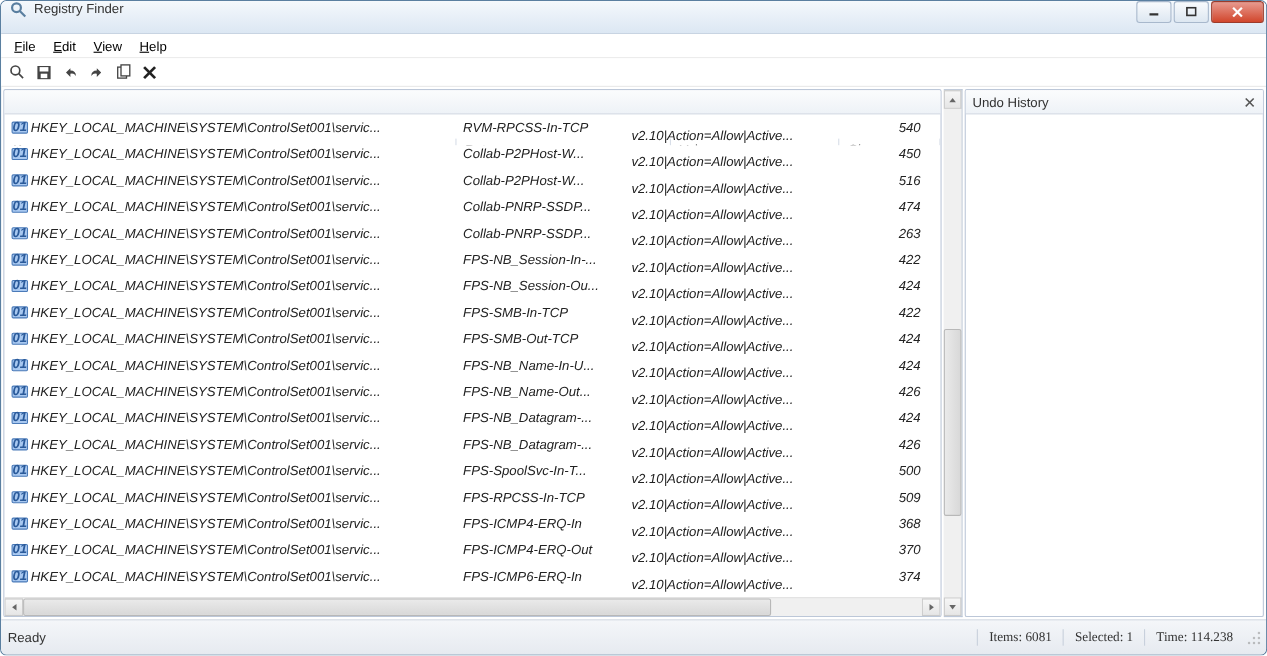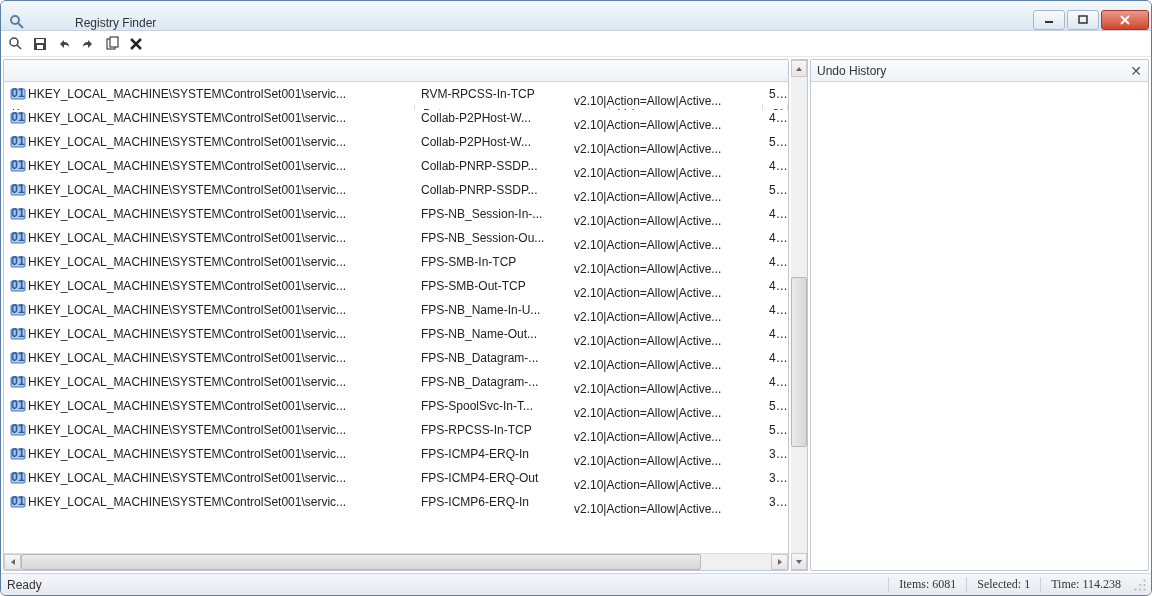--- a/index.html
+++ b/index.html
@@ -1,20 +1,20 @@
 <!DOCTYPE html>
 <html><head>
 <meta charset="utf-8">
 <style>
 * { margin: 0; padding: 0; box-sizing: border-box; font-family: "Segoe UI", Tahoma, sans-serif; font-size: 12px; }
 body { background: #fff; overflow: hidden; }
 
 .window { width: 1152px; height: 596px; border: 1px solid #5a7fa0; border-radius: 6px; overflow: hidden; display: flex; flex-direction: column; background: #fff; }
 
-.titlebar { height: 30px; background: linear-gradient(#f4f8fc, #dce7f3); display: flex; align-items: flex-end; padding: 0 2px 0 8px; border-bottom: 1px solid #c8d4e2; gap: 44px; }
+.titlebar { height: 30px; background: linear-gradient(#f4f8fc, #dce7f3); display: flex; align-items: flex-start; padding: 0 2px 0 8px; border-bottom: 1px solid #c8d4e2; }
 .titlebar .app-icon { width: 16px; height: 16px; margin-right: 6px; }
 .titlebar .title { flex: 1; color: #333; }
 .win-btns { display: flex; gap: 2px; }
 .win-btn { width: 32px; height: 20px; border: 1px solid #a8b8cc; border-radius: 3px; background: linear-gradient(#f9fbfd, #dde7f1); display: flex; align-items: center; justify-content: center; cursor: pointer; }
 .win-btn.close { width: 48px; background: linear-gradient(#e89a8f, #d1462c); border-color: #9c3b2b; }
 .win-btn svg { display: block; }
 
 .menubar { height: 22px; display: flex; align-items: center; padding: 0 4px; background: #fff; border-bottom: 1px solid #e8e8e8; }
 .menu-item { padding: 2px 8px; cursor: pointer; }
 .menu-item .ul { text-decoration: underline; }
@@ -25,44 +25,44 @@
 .client { flex: 1; display: flex; overflow: hidden; }
 
 .left-pane { flex: 1; display: flex; flex-direction: column; border: 1px solid #bcc7d8; margin: 2px; border-radius: 2px; overflow: hidden; min-width: 0; }
 .table-header { height: 22px; display: flex; background: linear-gradient(#fbfcfd, #eef2f7); border-bottom: 1px solid #d0d7e2; }
 .th { padding: 3px 8px; border-right: 1px solid #d8dee8; cursor: pointer; color: #333; white-space: nowrap; overflow: hidden; margin-top: 44px; }
 .th-key { width: 411px; }
 .th-value { width: 153px; }
 .th-data { width: 195px; }
 .th-size { flex: 1; font-style: italic; }
 .table-body { flex: 1; overflow: hidden; position: relative; }
-.row { height: 24px; display: flex; align-items: center; }
+.row { height: 24px; display: flex; align-items: center; font-style: italic; }
 .td { padding: 0 6px; white-space: nowrap; overflow: hidden; text-overflow: ellipsis; color: #222; }
 .td-key { width: 411px; display: flex; align-items: center; gap: 2px; }
 .td-value { width: 153px; }
 .td-data { width: 195px; margin-top: 14px; }
 .td-size { flex: 1; text-align: right; padding-right: 18px; }
 .reg-icon { width: 16px; height: 16px; flex-shrink: 0; }
 
 .hscroll-area { height: 17px; background: #f0f0f0; display: flex; align-items: stretch; border-top: 1px solid #dcdcdc; }
 .hscroll-btn { width: 17px; background: linear-gradient(#f6f6f6, #e6e6e6); border: 1px solid #cacaca; display: flex; align-items: center; justify-content: center; cursor: pointer; }
 .hscroll-track { flex: 1; background: #f0f0f0; position: relative; }
 .hscroll-thumb { position: absolute; left: 0; top: 0; bottom: 0; width: 680px; background: linear-gradient(#eaeaea, #d8d8d8); border: 1px solid #b8b8b8; border-radius: 2px; }
 
 .vscroll-mid { width: 17px; background: #f0f0f0; display: flex; flex-direction: column; margin: 2px 2px 2px 0; border: 1px solid #bcc7d8; border-left: none; }
 .vscroll-btn { height: 17px; background: linear-gradient(#f6f6f6, #e6e6e6); border: 1px solid #cacaca; display: flex; align-items: center; justify-content: center; cursor: pointer; }
 .vscroll-track { flex: 1; background: #f0f0f0; position: relative; }
 .vscroll-thumb { position: absolute; left: 0; right: 0; top: 200px; height: 170px; background: linear-gradient(90deg, #eaeaea, #d8d8d8); border: 1px solid #b8b8b8; border-radius: 2px; }
 
-.right-pane { width: 339px; border: 1px solid #bcc7d8; margin: 2px 2px 2px 0; border-radius: 2px; display: flex; flex-direction: column; }
+.right-pane { width: 272px; border: 1px solid #bcc7d8; margin: 2px 2px 2px 0; border-radius: 2px; display: flex; flex-direction: column; }
 .panel-header { height: 22px; background: linear-gradient(#fbfcfd, #eef2f7); border-bottom: 1px solid #d0d7e2; display: flex; align-items: center; padding: 0 6px; }
 .panel-title { flex: 1; color: #333; }
 .panel-close { cursor: pointer; color: #555; font-size: 14px; }
 
-.statusbar { height: 22px; display: flex; align-items: center; background: linear-gradient(#f4f6f9, #e6eaf0); border-top: 1px solid #d0d7e2; font-size: 12px; }
+.statusbar { height: 32px; display: flex; align-items: center; background: linear-gradient(#f4f6f9, #e6eaf0); border-top: 1px solid #d0d7e2; font-size: 12px; }
 .status-cell { padding: 0 10px; border-left: 1px solid #c8d0dc; color: #333; font-family: Liberation Serif, serif; }
 .status-main { flex: 1; padding: 0 6px; color: #333; }
 .grip { width: 18px; height: 18px; margin-right: 2px; opacity: 0.5; }
 </style>
 </head>
 <body>
 
 <div class="window">
 
   <div class="titlebar">
@@ -84,20 +84,26 @@
         </div>
       <div class="win-btn close">
           <svg width="12" height="10">
             <line x1="2" y1="1" x2="10" y2="9" stroke="#fff" stroke-width="2"></line>
             <line x1="10" y1="1" x2="2" y2="9" stroke="#fff" stroke-width="2"></line>
           </svg>
         </div>
     </div>
   </div>
 
+  <div class="menubar">
+    <div class="menu-item"><span class="ul">F</span><span>ile</span></div>
+    <div class="menu-item"><span class="ul">E</span><span>dit</span></div>
+    <div class="menu-item"><span class="ul">V</span><span>iew</span></div>
+    <div class="menu-item"><span class="ul">H</span><span>elp</span></div>
+  </div>
 
   <div class="toolbar">
     <div class="tool-btn">
         <svg width="16" height="16">
           <circle cx="6" cy="6" r="4" fill="none" stroke="#444" stroke-width="1.5"></circle>
           <line x1="9" y1="9" x2="13" y2="13" stroke="#444" stroke-width="1.5"></line>
         </svg>
       </div>
     <div class="tool-btn">
         <svg width="16" height="16">
@@ -190,21 +196,21 @@
           <div class="row">
             <div class="td td-key">
               <svg class="reg-icon" viewBox="0 0 16 16">
                 <rect x="1" y="3" width="14" height="10" rx="1" fill="#a8c8f0" stroke="#4a7ab8"></rect>
                 <text x="8" y="11" text-anchor="middle" font-size="7" fill="#2a5a9a" font-weight="bold">01</text>
               </svg>
               <span>HKEY_LOCAL_MACHINE\SYSTEM\ControlSet001\servic...</span>
             </div>
             <div class="td td-value">Collab-PNRP-SSDP...</div>
             <div class="td td-data">v2.10|Action=Allow|Active...</div>
-            <div class="td td-size">556</div>
+            <div class="td td-size">263</div>
           </div>
           <div class="row">
             <div class="td td-key">
               <svg class="reg-icon" viewBox="0 0 16 16">
                 <rect x="1" y="3" width="14" height="10" rx="1" fill="#a8c8f0" stroke="#4a7ab8"></rect>
                 <text x="8" y="11" text-anchor="middle" font-size="7" fill="#2a5a9a" font-weight="bold">01</text>
               </svg>
               <span>HKEY_LOCAL_MACHINE\SYSTEM\ControlSet001\servic...</span>
             </div>
             <div class="td td-value">FPS-NB_Session-In-...</div>

